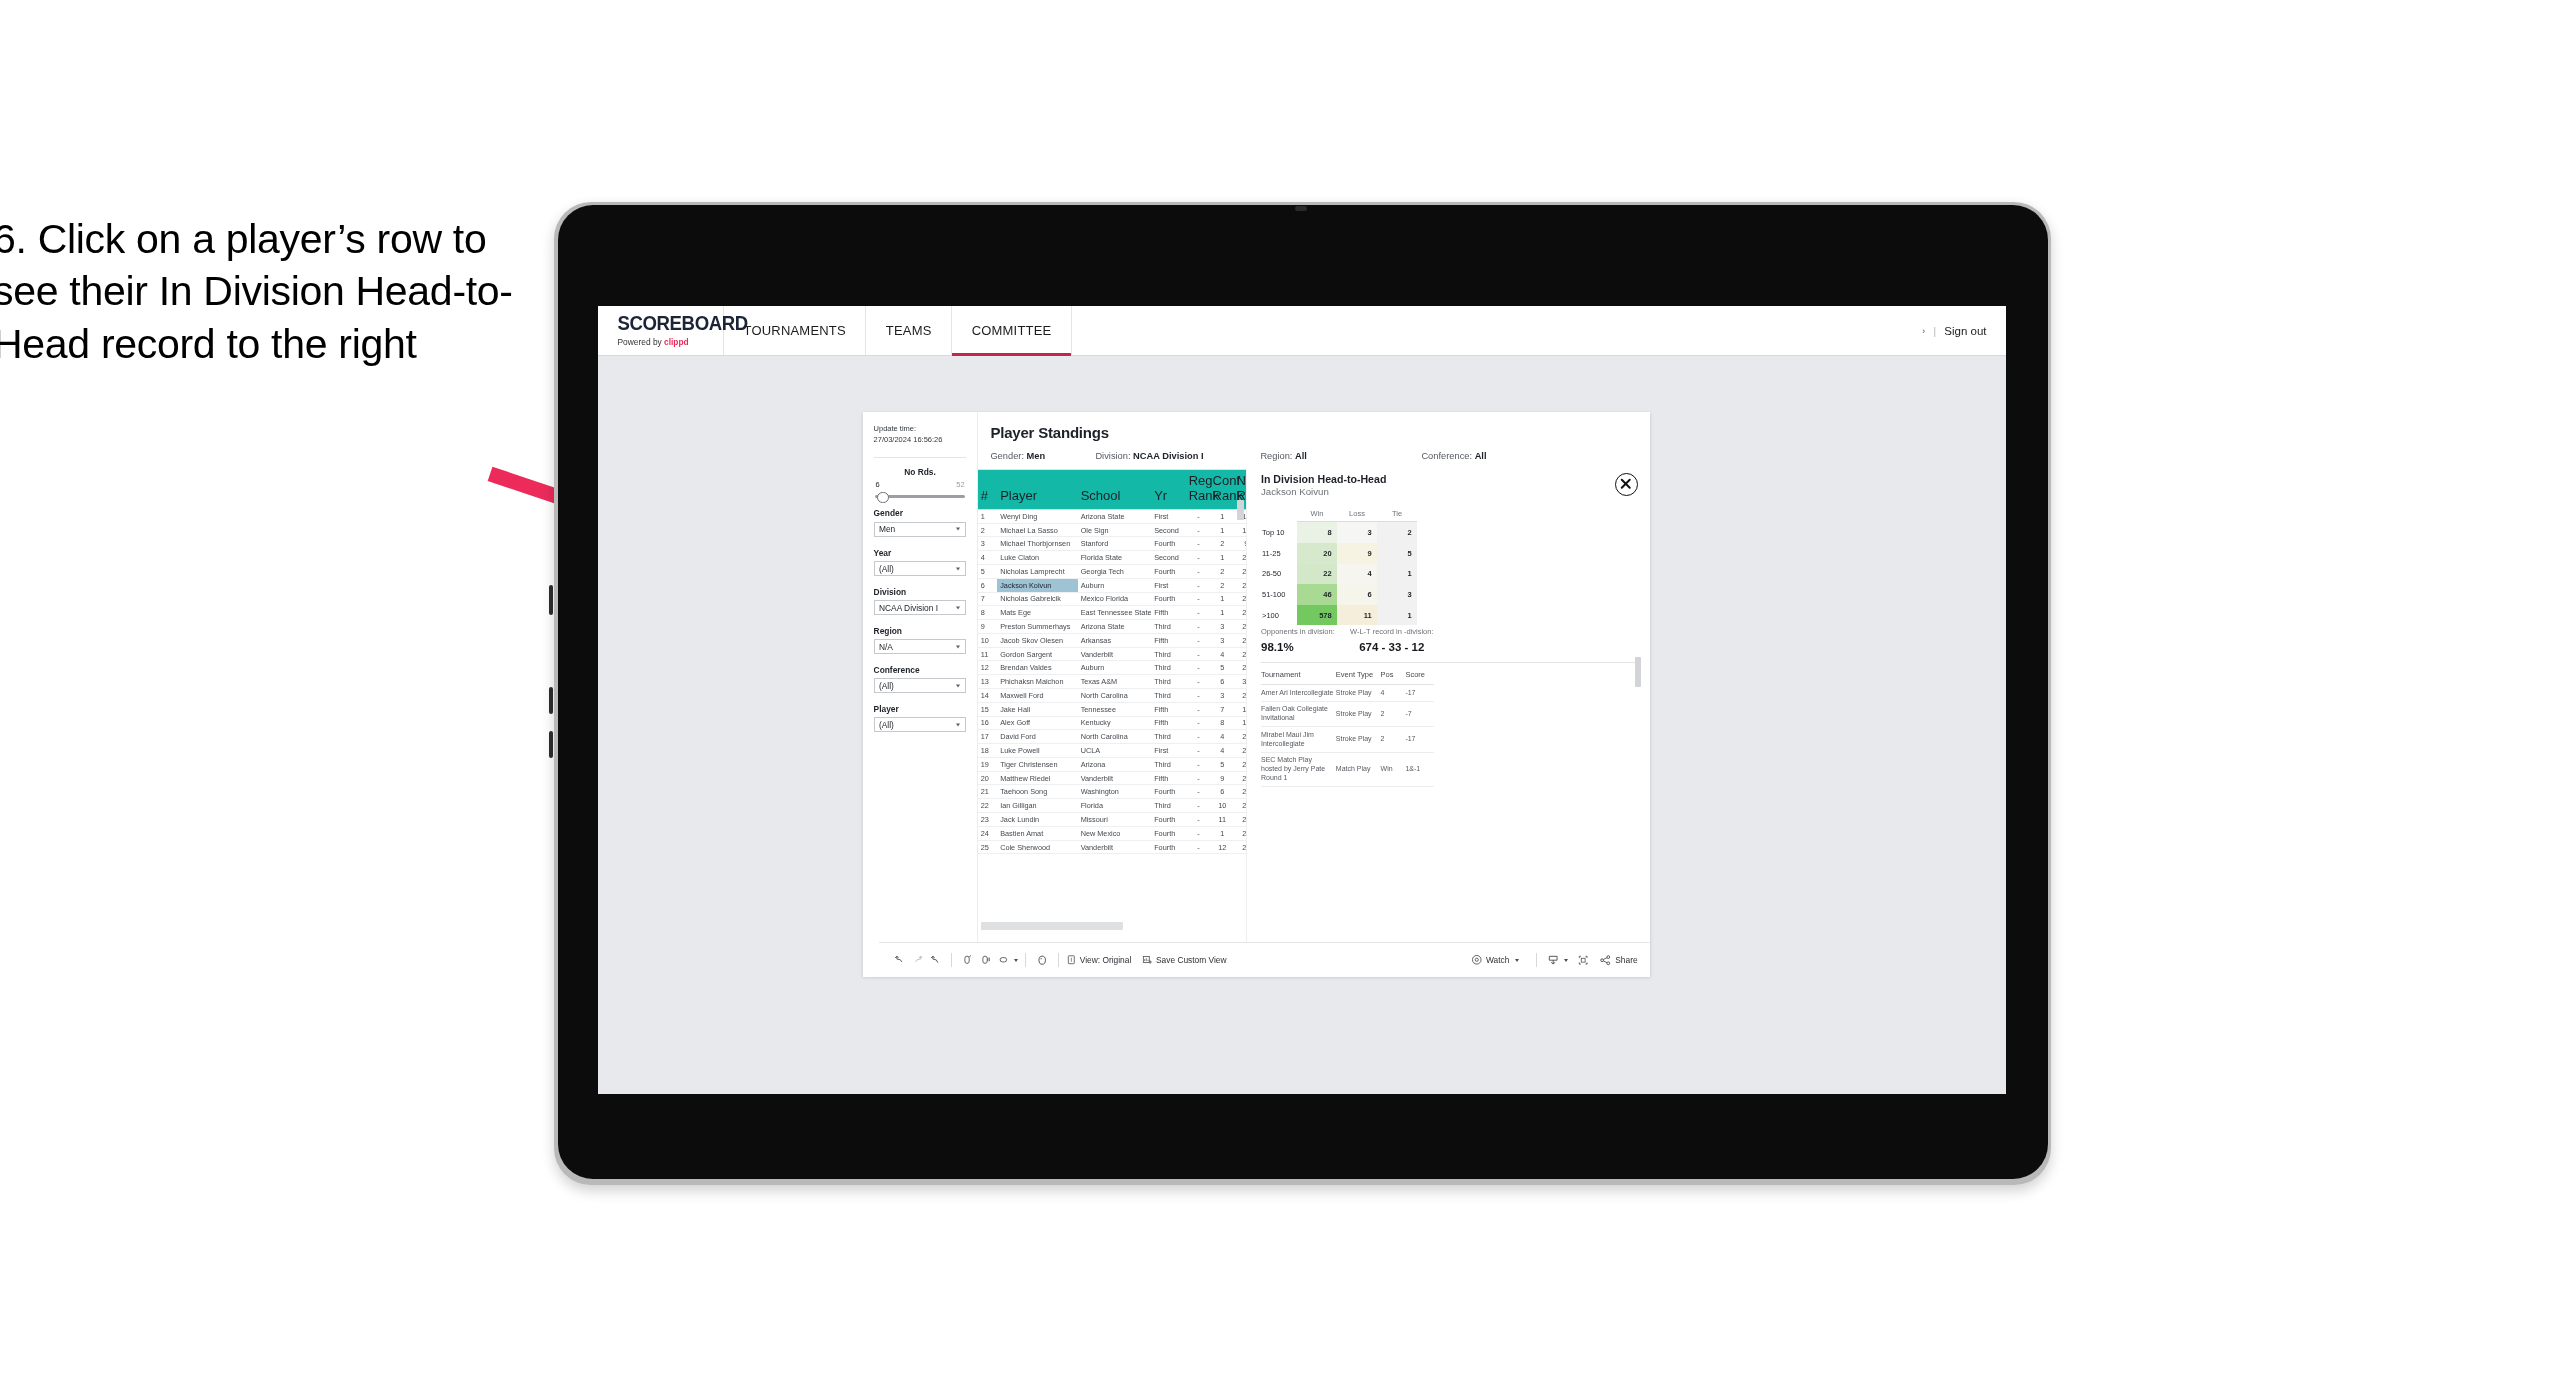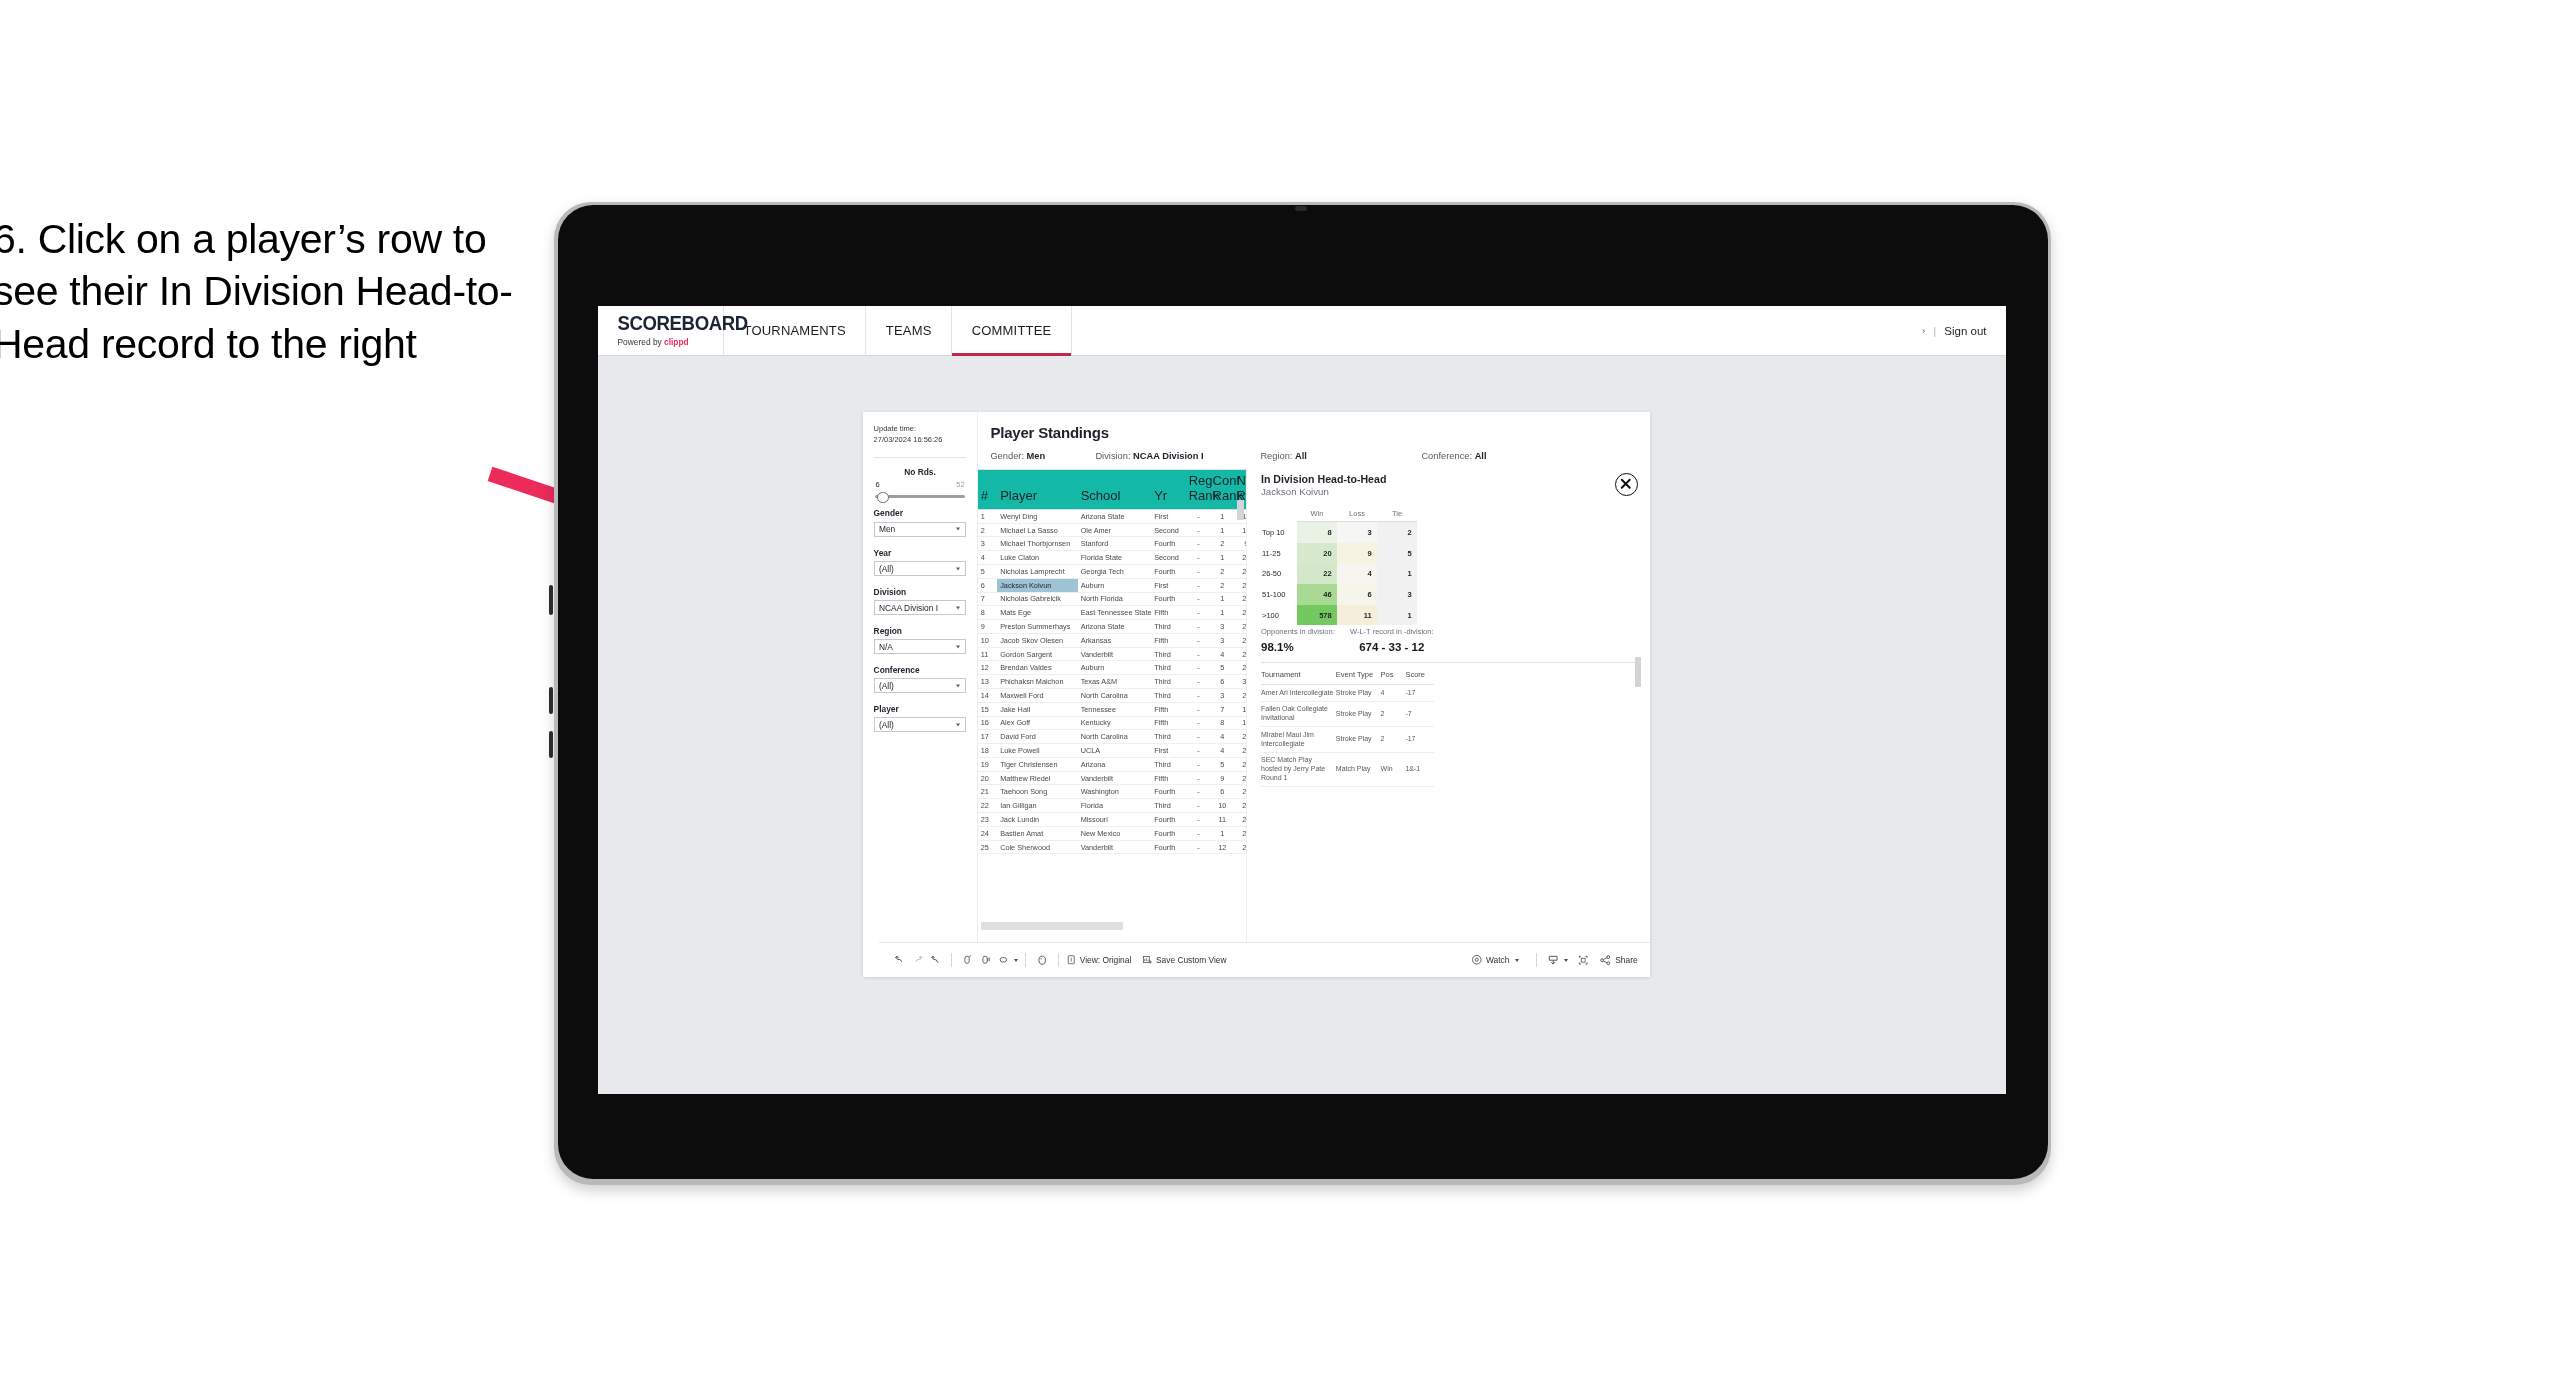--- a/index.html
+++ b/index.html
@@ -399,21 +399,21 @@
                       <td class="c-player">Wenyi Ding</td>
                       <td class="c-school">Arizona State</td>
                       <td class="c-yr">First</td>
                       <td class="c-rr">-</td>
                       <td class="c-cr">1</td>
                       <td class="c-nr">15</td>
                     </tr>
                     <tr>
                       <td class="c-num">2</td>
                       <td class="c-player">Michael La Sasso</td>
-                      <td class="c-school">Ole Amer</td>
+                      <td class="c-school">Ole Sign</td>
                       <td class="c-yr">Second</td>
                       <td class="c-rr">-</td>
                       <td class="c-cr">1</td>
                       <td class="c-nr">18</td>
                     </tr>
                     <tr>
                       <td class="c-num">3</td>
                       <td class="c-player">Michael Thorbjornsen</td>
                       <td class="c-school">Stanford</td>
                       <td class="c-yr">Fourth</td>
@@ -444,21 +444,21 @@
                       <td class="c-player">Jackson Koivun</td>
                       <td class="c-school">Auburn</td>
                       <td class="c-yr">First</td>
                       <td class="c-rr">-</td>
                       <td class="c-cr">2</td>
                       <td class="c-nr">27</td>
                     </tr>
                     <tr>
                       <td class="c-num">7</td>
                       <td class="c-player">Nicholas Gabrelcik</td>
-                      <td class="c-school">North Florida</td>
+                      <td class="c-school">Mexico Florida</td>
                       <td class="c-yr">Fourth</td>
                       <td class="c-rr">-</td>
                       <td class="c-cr">1</td>
                       <td class="c-nr">27</td>
                     </tr>
                     <tr>
                       <td class="c-num">8</td>
                       <td class="c-player">Mats Ege</td>
                       <td class="c-school">East Tennessee State</td>
                       <td class="c-yr">Fifth</td>

